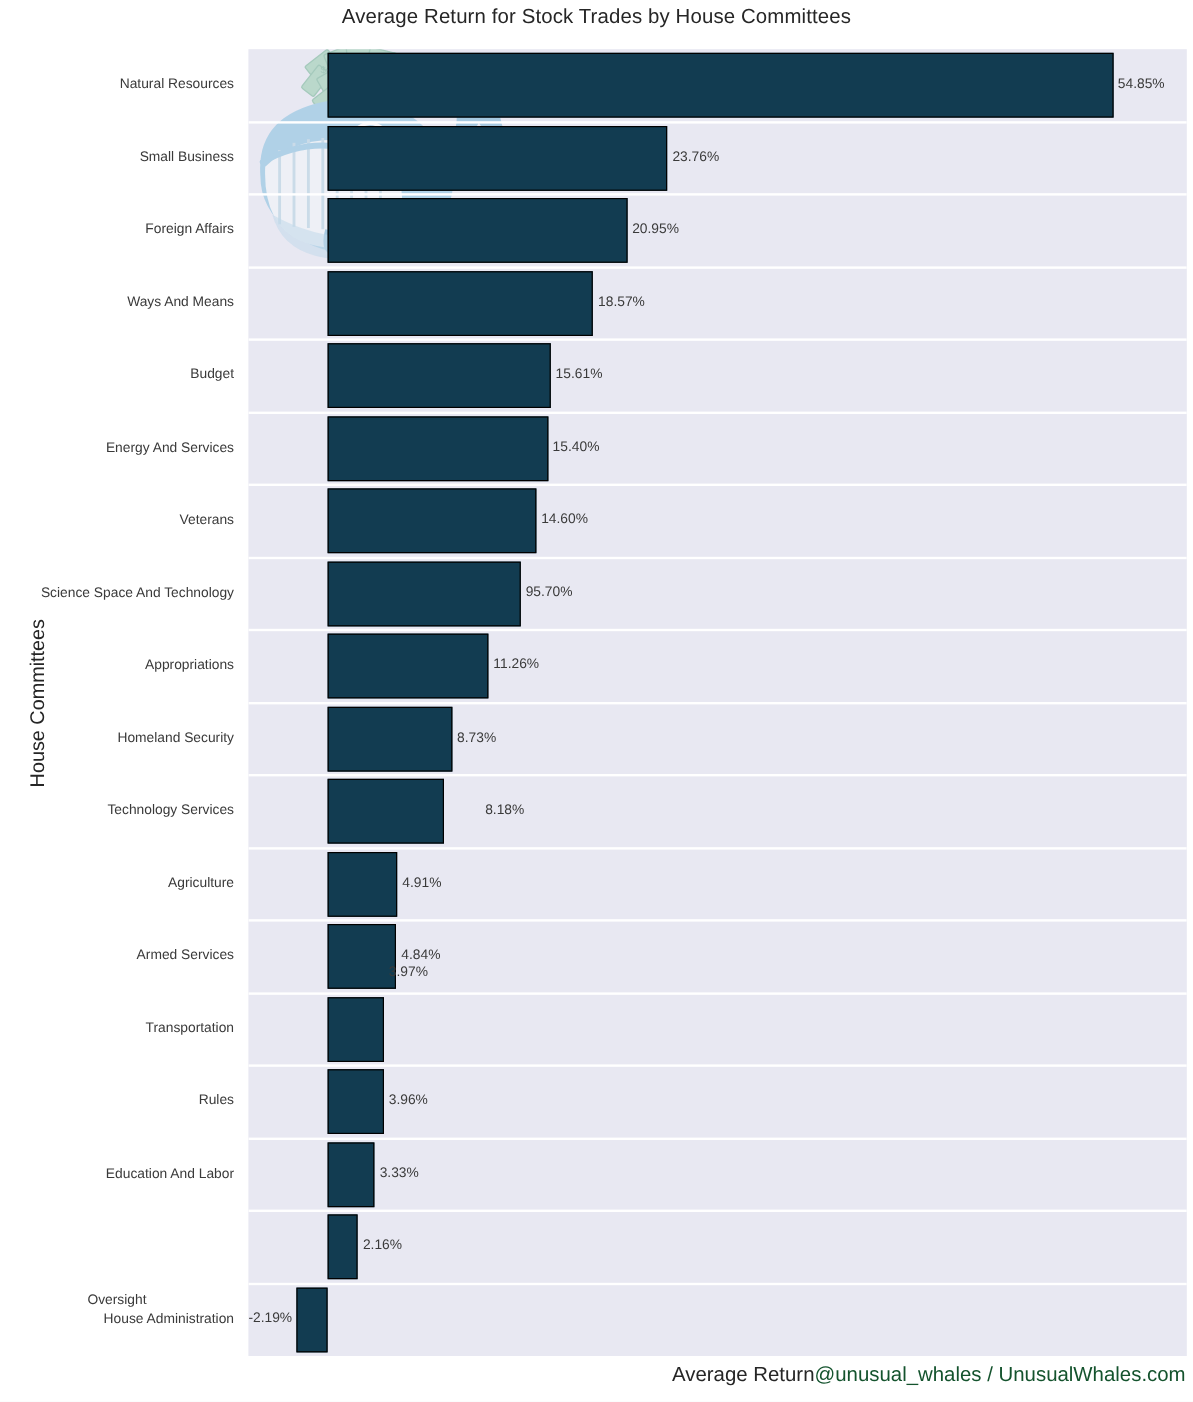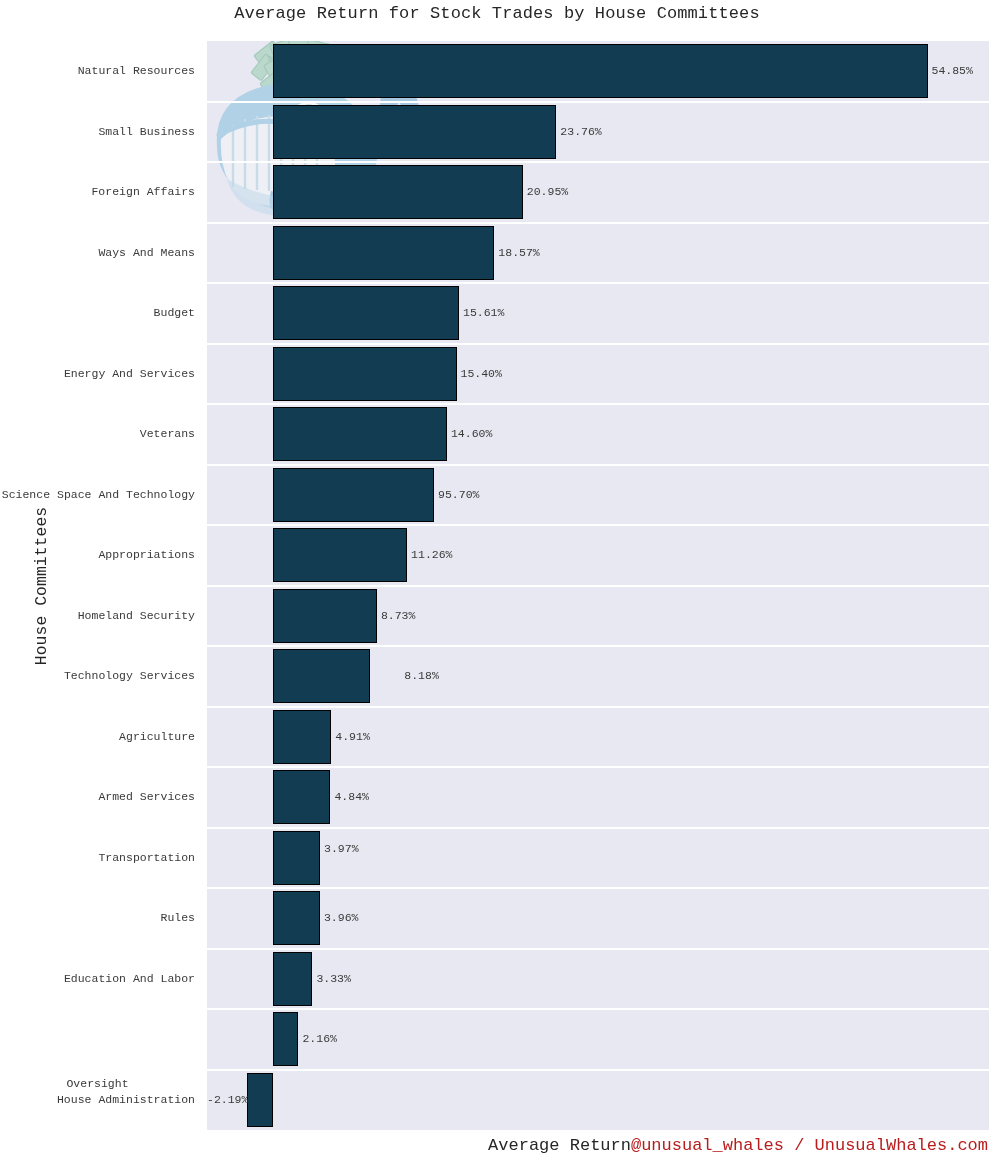--- a/index.html
+++ b/index.html
@@ -14,21 +14,20 @@
     position: relative;
     overflow: hidden;
   }
 
   #chart-root {
     position: absolute;
     left: 0; top: 0;
     width: 994px;
     height: 944px;
     background: #ffffff;
-    font-family: Liberation Mono, monospace;
   }
 
   
   #chart-title {
     position: absolute;
     left: 0;
     top: 4px;
     width: 994px;
     text-align: center;
     font-size: 17px;
@@ -136,21 +135,21 @@
     text-align: right;
     padding-right: 6px;
     box-sizing: border-box;
     font-size: 17px;
     white-space: nowrap;
   }
   #xlabel-text {
     color: #262626;
   }
   #credit-text {
-    color: #b91c1c;
+    color: #14532d;
     margin-top: 32px;
   }
 </style>
 </head>
 <body>
 
 <div id="chart-root">
 
   <div id="chart-title">Average Return for Stock Trades by House Committees</div>
 
@@ -277,21 +276,21 @@
       <div class="bar-value" style="top: 508.25px; left: 204.096px;">11.26%</div>
       <div class="bar" title="Homeland Security 8.73%" style="left: 65.6641px; top: 547.75px; width: 104.227px; height: 54px; background: rgb(18, 60, 81); border-color: rgb(0, 0, 0);"></div>
       <div class="bar-value" style="top: 568.75px; left: 173.891px;">8.73%</div>
       <div class="bar" title="Financial Services 8.18%" style="left: 65.6641px; top: 608.25px; width: 97.6605px; height: 54px; background: rgb(18, 60, 81); border-color: rgb(0, 0, 0);"></div>
       <div class="bar-value" style="top: 629.25px; left: 167.325px; margin-left: 30px;">8.18%</div>
       <div class="bar" title="Agriculture 4.91%" style="left: 65.6641px; top: 668.75px; width: 58.6202px; height: 54px; background: rgb(18, 60, 81); border-color: rgb(0, 0, 0);"></div>
       <div class="bar-value" style="top: 689.75px; left: 128.284px;">4.91%</div>
       <div class="bar" title="Armed Services 4.84%" style="left: 65.6641px; top: 729.25px; width: 57.7844px; height: 54px; background: rgb(18, 60, 81); border-color: rgb(0, 0, 0);"></div>
       <div class="bar-value" style="top: 750.25px; left: 127.449px;">4.84%</div>
       <div class="bar" title="Transportation 3.97%" style="left: 65.6641px; top: 789.75px; width: 47.3976px; height: 54px; background: rgb(18, 60, 81); border-color: rgb(0, 0, 0);"></div>
-      <div class="bar-value" style="top: 802px; left: 117.062px;">3.97%</div>
+      <div class="bar-value" style="top: 764px; left: 117.062px;">3.97%</div>
       <div class="bar" title="Rules 3.96%" style="left: 65.6641px; top: 850.25px; width: 47.2782px; height: 54px; background: rgb(18, 60, 81); border-color: rgb(0, 0, 0);"></div>
       <div class="bar-value" style="top: 871.25px; left: 116.942px;">3.96%</div>
       <div class="bar" title="Education And Labor 3.33%" style="left: 65.6641px; top: 910.75px; width: 39.7566px; height: 54px; background: rgb(18, 60, 81); border-color: rgb(0, 0, 0);"></div>
       <div class="bar-value" style="top: 931.75px; left: 109.421px;">3.33%</div>
       <div class="bar" title="Oversight 2.16%" style="left: 65.6641px; top: 971.25px; width: 25.7881px; height: 54px; background: rgb(18, 60, 81); border-color: rgb(0, 0, 0);"></div>
       <div class="bar-value" style="top: 992.25px; left: 95.4522px;">2.16%</div>
       <div class="bar" title="House Administration -2.19%" style="left: 39.5179px; top: 1031.75px; width: 26.1463px; height: 54px; background: rgb(18, 60, 81); border-color: rgb(0, 0, 0);"></div>
       <div class="bar-value" style="top: 1052.75px; left: 0px; width: 35.5179px; text-align: right;">-2.19%</div>
     </div>
 

